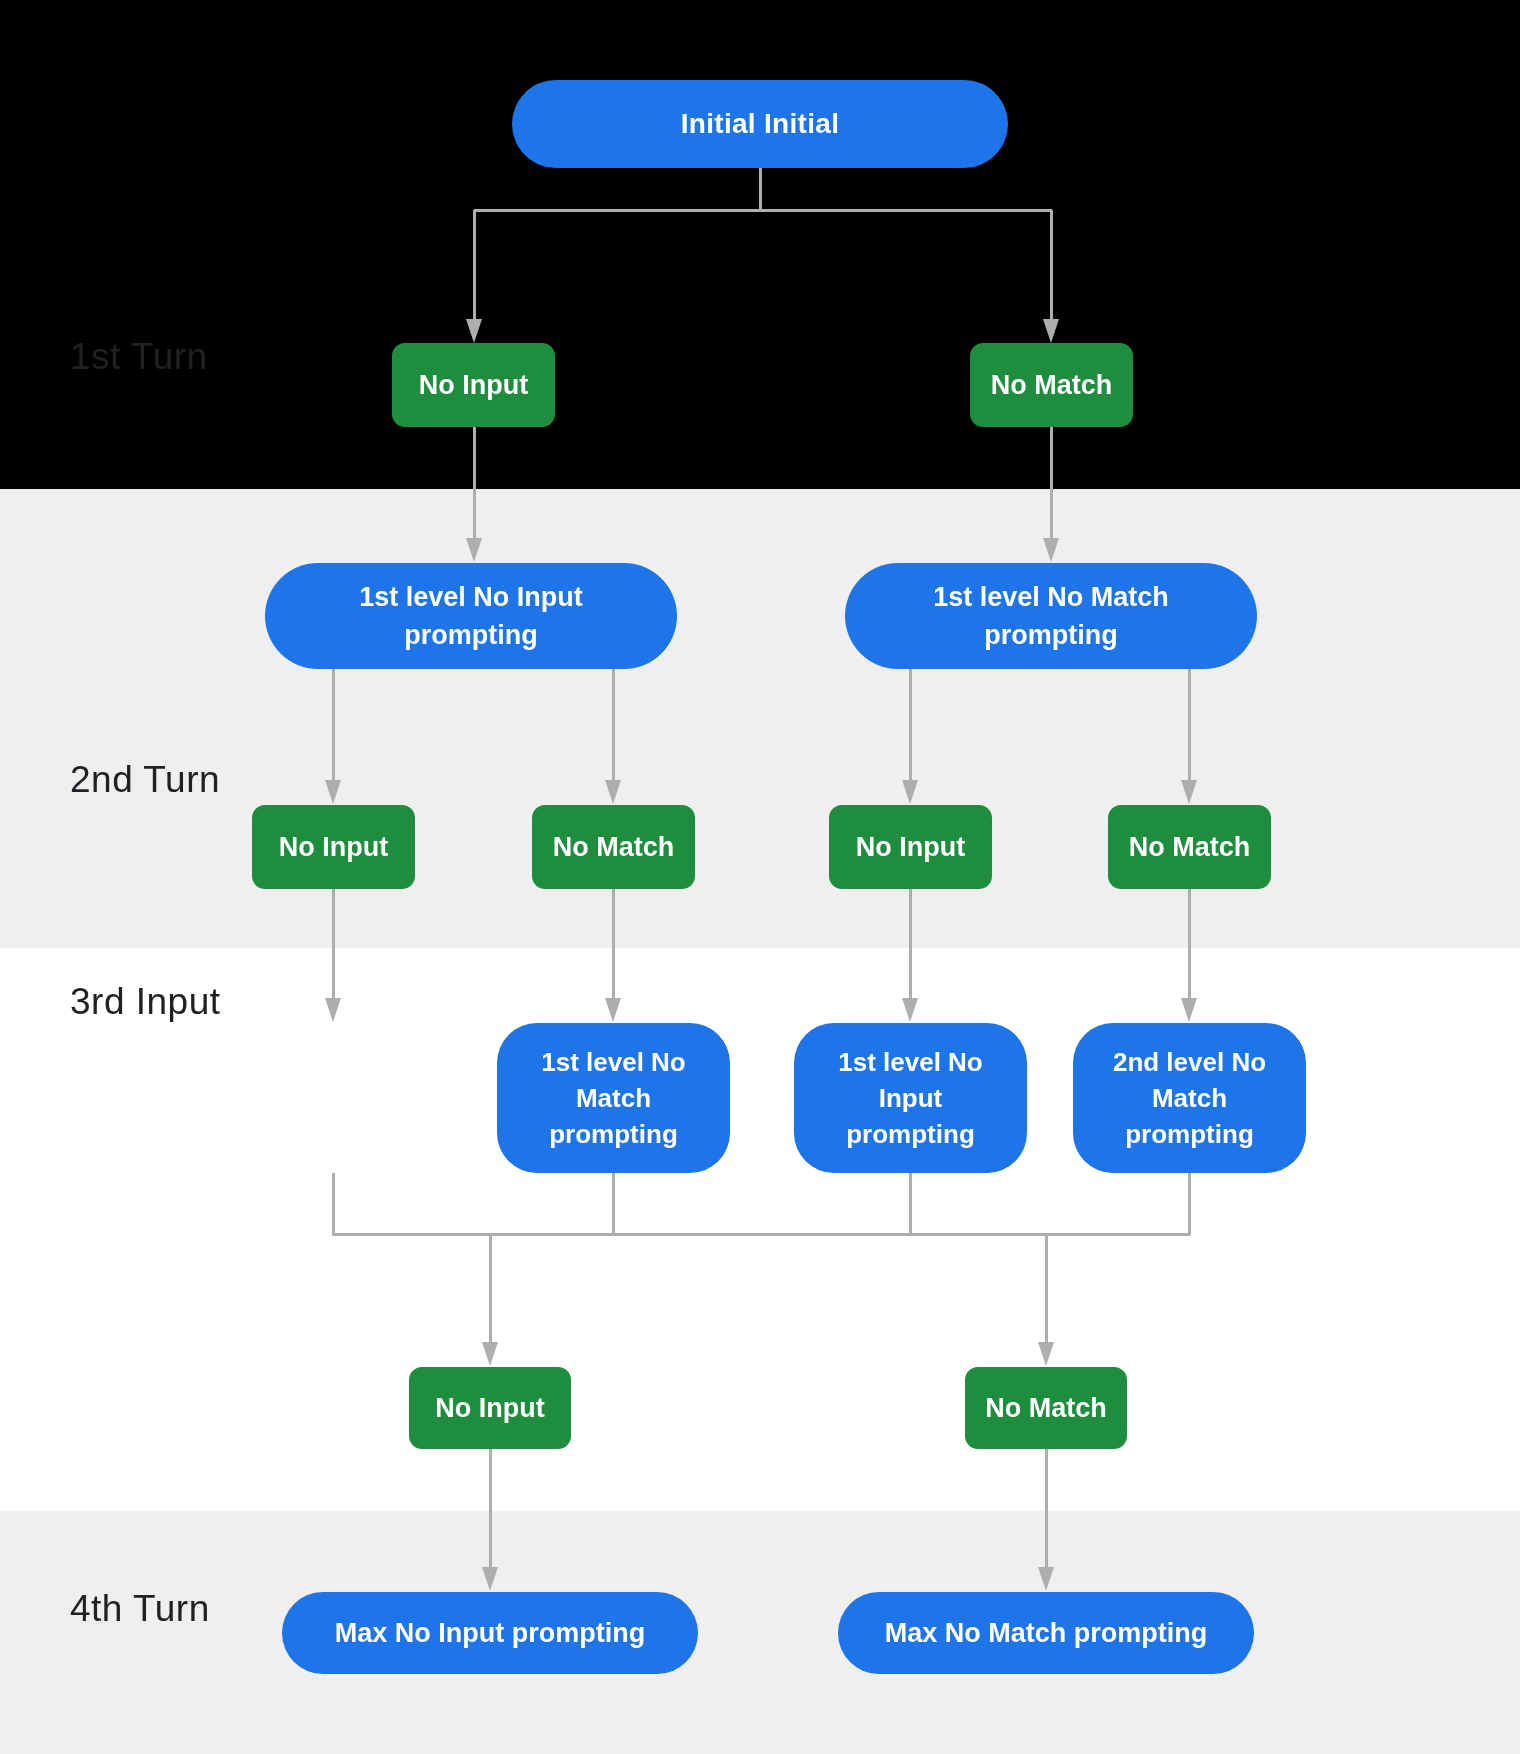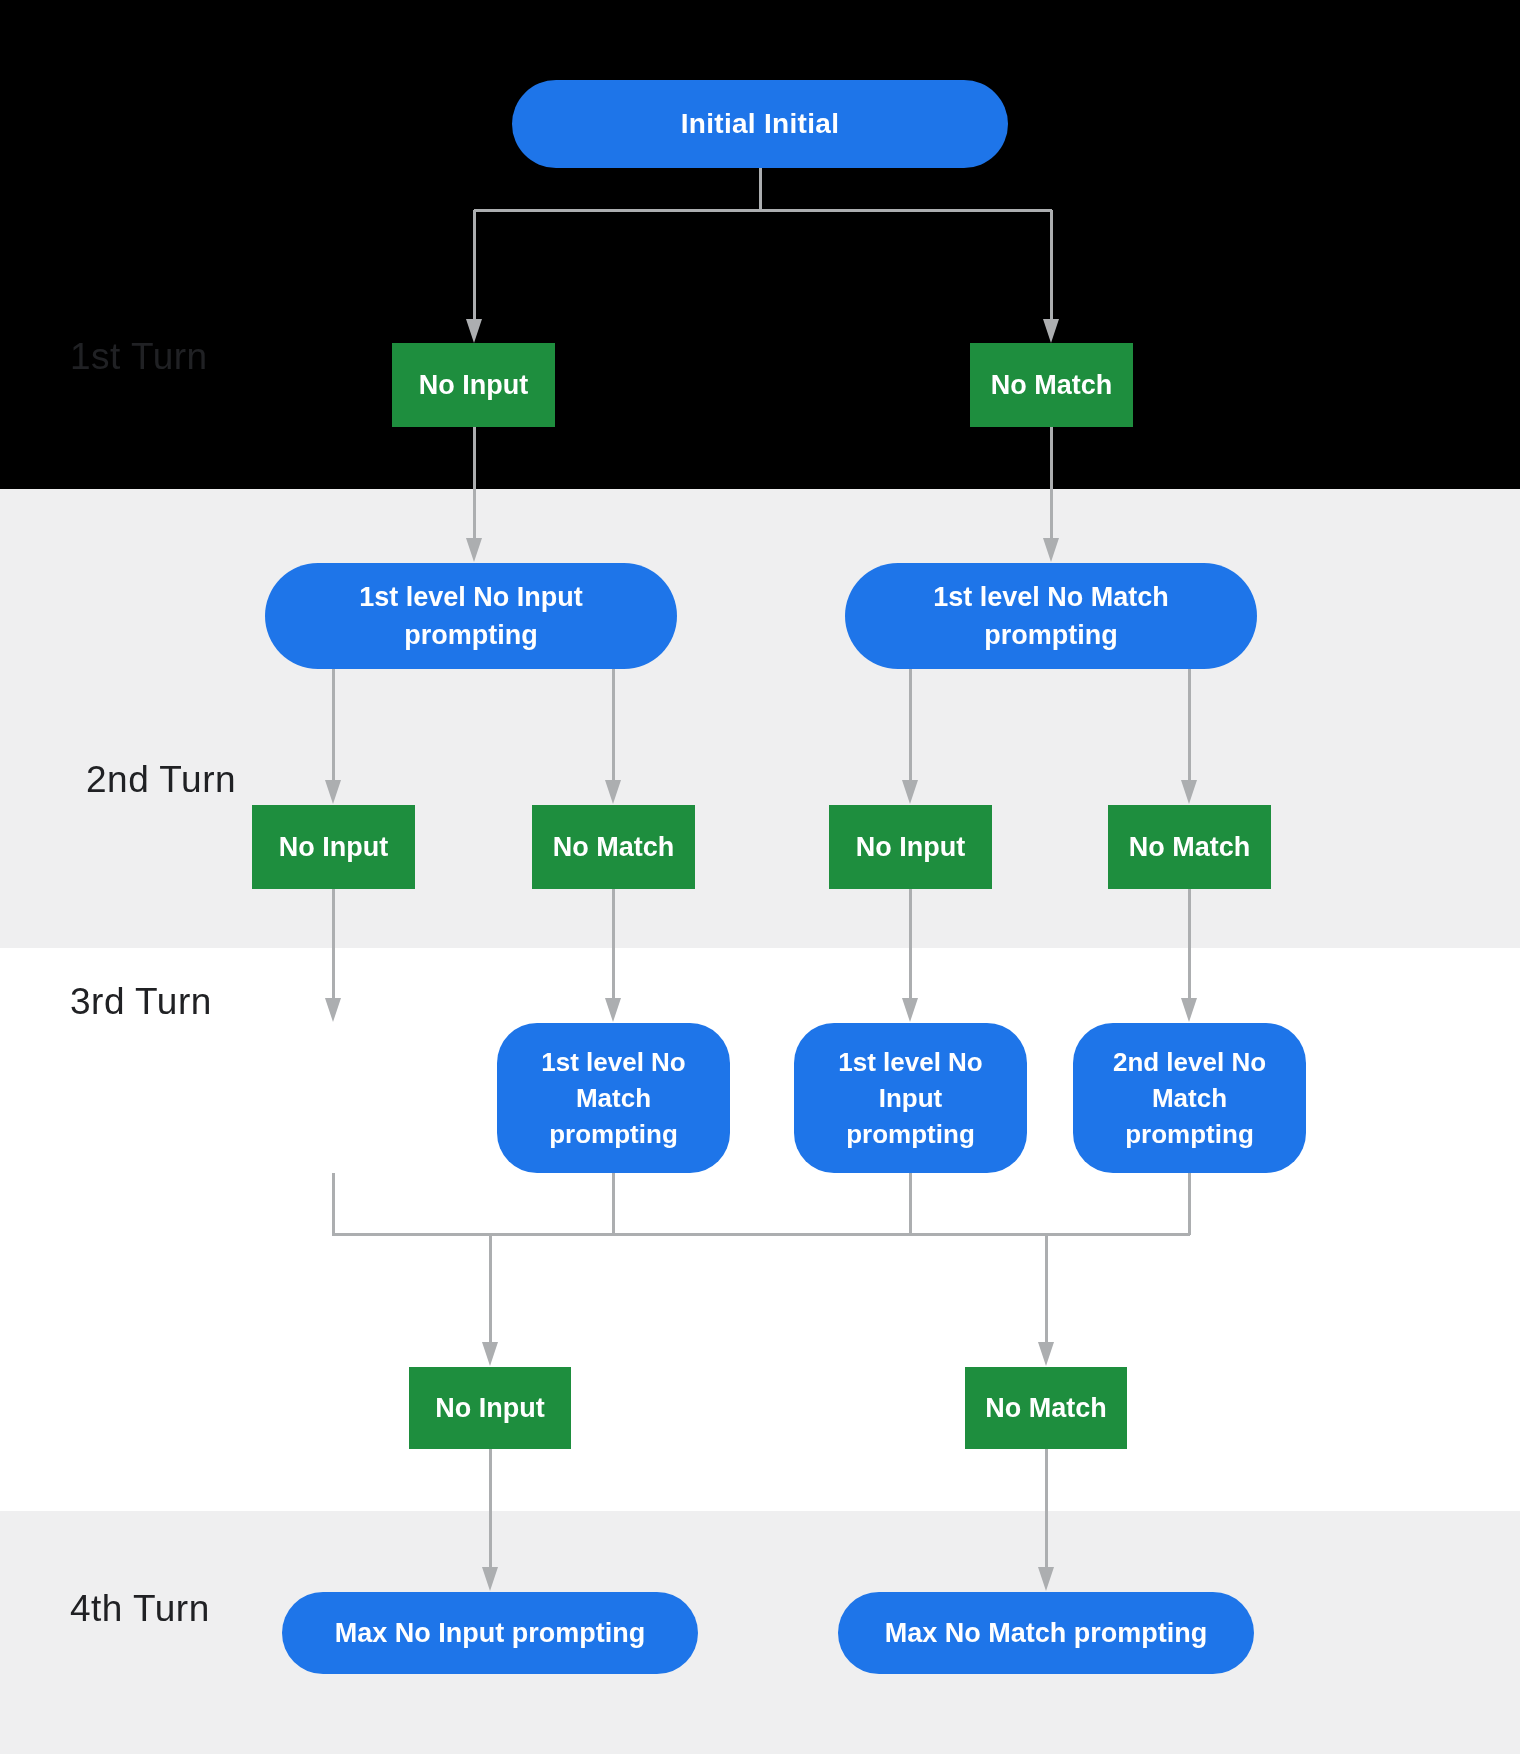--- a/index.html
+++ b/index.html
@@ -18,21 +18,21 @@
     position:absolute; left:70px; font-size:37px; font-weight:400;
     color:var(--label); letter-spacing:0.5px; line-height:44px;
   }
 
   .node {
     position:absolute; display:flex; align-items:center; justify-content:center;
     text-align:center; color:var(--node-text); font-weight:700;
     box-sizing:border-box;
   }
   .node.blue  { background:var(--blue); }
-  .node.green { background:var(--green); border-radius:0; font-size:27px; }
+  .node.green { background:var(--green); border-radius:13px; font-size:27px; }
   .node.pill  { border-radius:999px; }
   .node.initial { font-size:28px; letter-spacing:0.3px; }
   .node.pill2 { font-size:27px; line-height:38px; padding:0 40px; }
   .node.round3 { border-radius:40px; font-size:26px; line-height:36px; padding:0 20px; }
   .node.maxpill { font-size:27px; }
 
   .vline { position:absolute; width:3px;  background:var(--line); }
   .hline { position:absolute; height:3px; background:var(--line); }
   .ah {
     position:absolute; width:0; height:0;
@@ -44,22 +44,22 @@
 <body>
 
 <div class="canvas">
 
   <div class="band b1"></div>
   <div class="band b2"></div>
   <div class="band b3"></div>
   <div class="band b4"></div>
 
   <div class="turn-label" style="top:335px;">1st Turn</div>
-  <div class="turn-label" style="top:758px;margin-left:16px;">2nd Turn</div>
-  <div class="turn-label" style="top:980px;">3rd Turn</div>
+  <div class="turn-label" style="top:758px;">2nd Turn</div>
+  <div class="turn-label" style="top:980px;">3rd Input</div>
   <div class="turn-label" style="top:1559px;margin-top:28px;">4th Turn</div>
 
   <div class="vline" style="left:758.5px;top:168px;height:43px;"></div>
   <div class="hline" style="left:474px;top:208.5px;width:578px;"></div>
   <div class="vline" style="left:472.5px;top:210px;height:109px;"></div>
   <div class="ah" style="left:466px;top:319px;"></div>
   <div class="vline" style="left:1049.5px;top:210px;height:109px;"></div>
   <div class="ah" style="left:1043px;top:319px;"></div>
 
   <div class="vline" style="left:472.5px;top:427px;height:111px;"></div>

